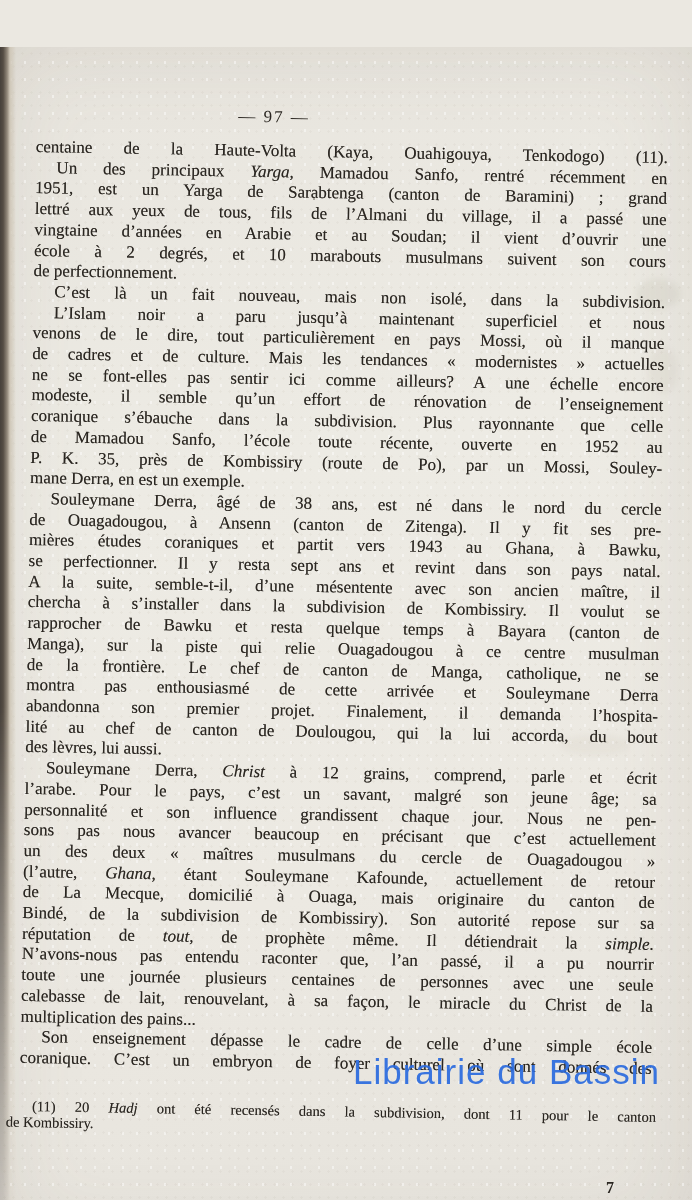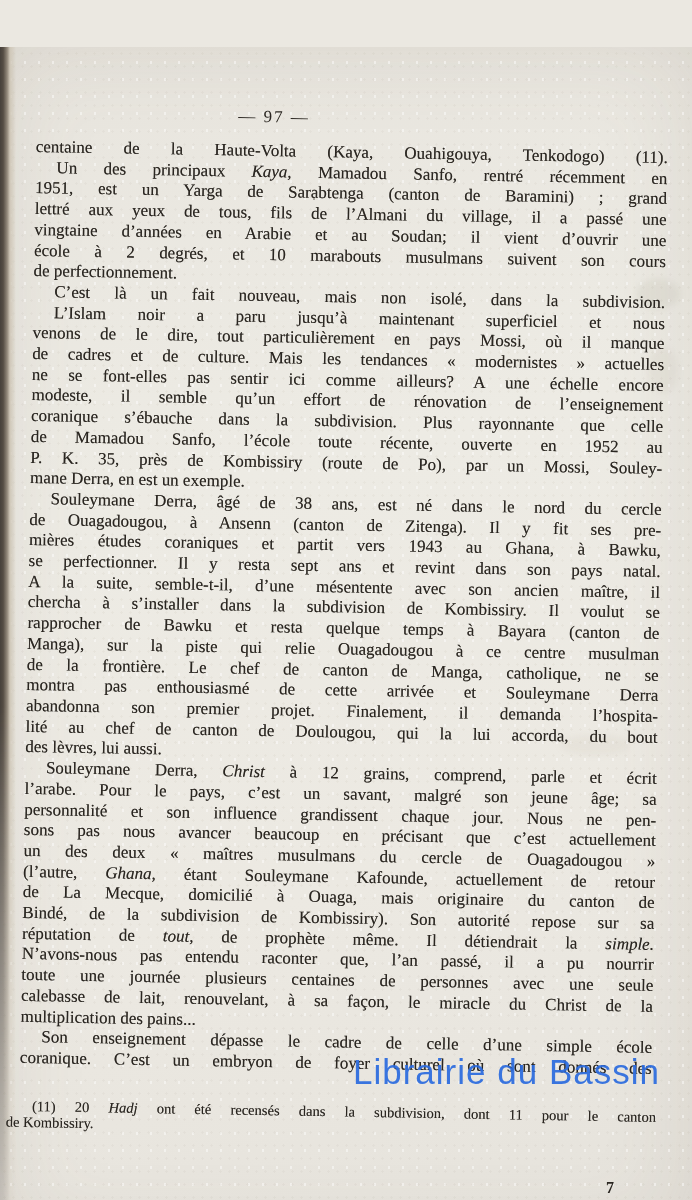--- a/index.html
+++ b/index.html
@@ -82,21 +82,21 @@
   <div class="smudge s2"></div>
   <div class="smudge s3"></div>
 
   <div class="content">
     <div class="page-header">— 97 —</div>
     <div class="body-text">
         <div class="para">
           <div class="line">centaine de la Haute-Volta (Kaya, Ouahigouya, Tenkodogo) (11).</div>
         </div>
         <div class="para">
-          <div class="line indent"><span>Un des principaux </span><i>Kaya,</i><span> Mamadou Sanfo, rentré récemment en</span></div>
+          <div class="line indent"><span>Un des principaux </span><i>Yarga,</i><span> Mamadou Sanfo, rentré récemment en</span></div>
           <div class="line">1951, est un Yarga de Sarabtenga (canton de Baramini) ; grand</div>
           <div class="line">lettré aux yeux de tous, fils de l’Almani du village, il a passé une</div>
           <div class="line">vingtaine d’années en Arabie et au Soudan; il vient d’ouvrir une</div>
           <div class="line">école à 2 degrés, et 10 marabouts musulmans suivent son cours</div>
           <div class="line flush">de perfectionnement.</div>
         </div>
         <div class="para">
           <div class="line indent">C’est là un fait nouveau, mais non isolé, dans la subdivision.</div>
         </div>
         <div class="para">

